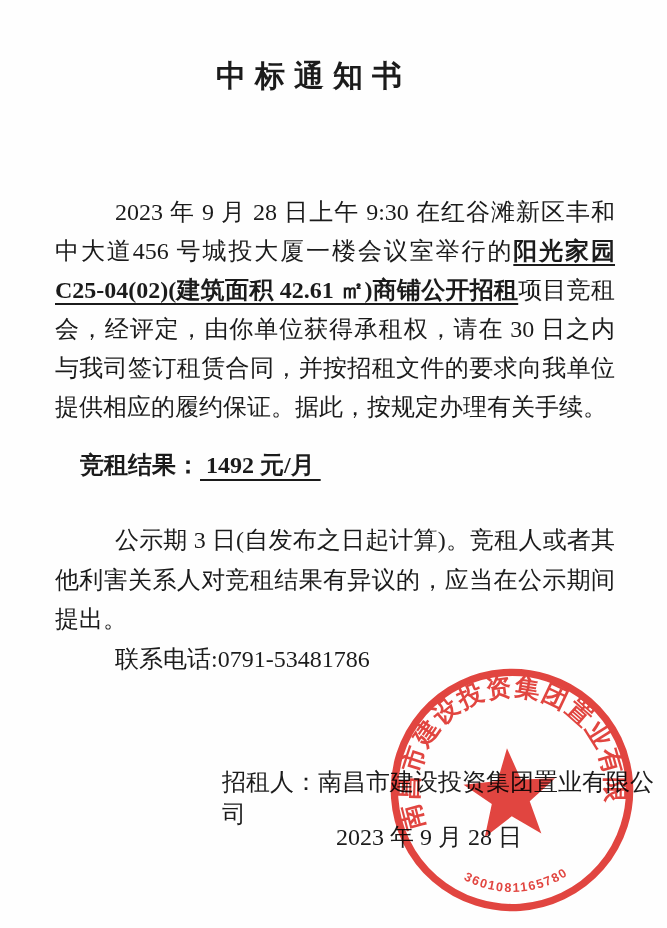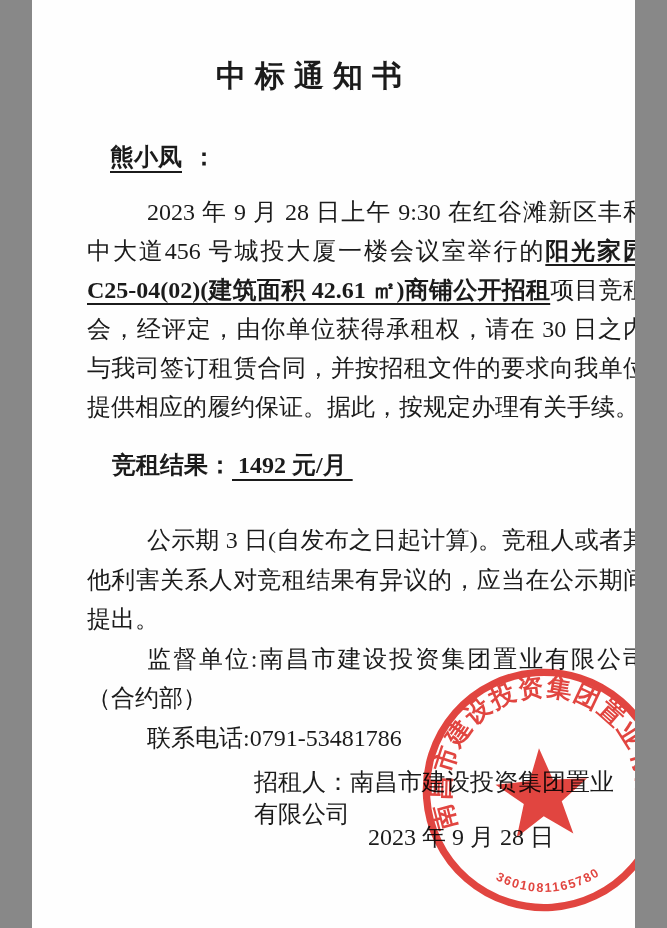--- a/index.html
+++ b/index.html
@@ -1,18 +1,18 @@
 <!DOCTYPE html>
 <html><head>
 <meta charset="utf-8">
 <style>
   html, body { margin: 0; padding: 0; background: #888; }
   .page {
     position: relative;
-    width: 603px;
+    width: 667px;
     height: 928px;
     margin: 0 auto;
     background: #fefefe;
     color: #1b1b1b;
     font-family: "Liberation Serif", "DejaVu Serif", serif;
     overflow: hidden;
   }
   .doc-title {
     position: absolute;
     top: 56px; left: 0; right: 40px;
@@ -95,29 +95,27 @@
     pointer-events: none;
   }
 </style>
 </head>
 <body>
 
 <div class="page">
 
   <div class="doc-title">中标通知书</div>
 
-  <div class="addressee"><span class="name">熊小凤</span><span>：</span></div>
 
   <p class="body-para body-para-1"><span>2023 年 9 月 28 日上午 9:30 在红谷滩新区丰和中大道456 号城投大厦一楼会议室举行的</span><span class="bold-underline">阳光家园 C25-04(02)(建筑面积 42.61 ㎡)商铺公开招租</span><span>项目竞租会，经评定，由你单位获得承租权，请在 30 日之内与我司签订租赁合同，并按招租文件的要求向我单位提供相应的履约保证。据此，按规定办理有关手续。</span></p>
 
   <div class="bid-result"><span>竞租结果：</span><span class="value"> 1492 元/月 </span></div>
 
   <div class="notice-block">
     <p>公示期 3 日(自发布之日起计算)。竞租人或者其他利害关系人对竞租结果有异议的，应当在公示期间提出。</p>
-    <p>监督单位:南昌市建设投资集团置业有限公司（合约部）</p>
     <p>联系电话:0791-53481786</p>
   </div>
 
   <div class="signature-lessor">招租人：南昌市建设投资集团置业有限公司</div>
   <div class="signature-date">2023 年 9 月 28 日</div>
 
   <svg class="seal" viewBox="0 0 240 240" aria-hidden="true">
     <defs>
       <path id="sealTopArc" d="M 35.4,150.8 A 90,90 0 1 1 204.6,150.8" fill="none"></path>
       <path id="sealBottomArc" d="M 64.4,199.5 A 97,97 0 0 0 175.6,199.5" fill="none"></path>

